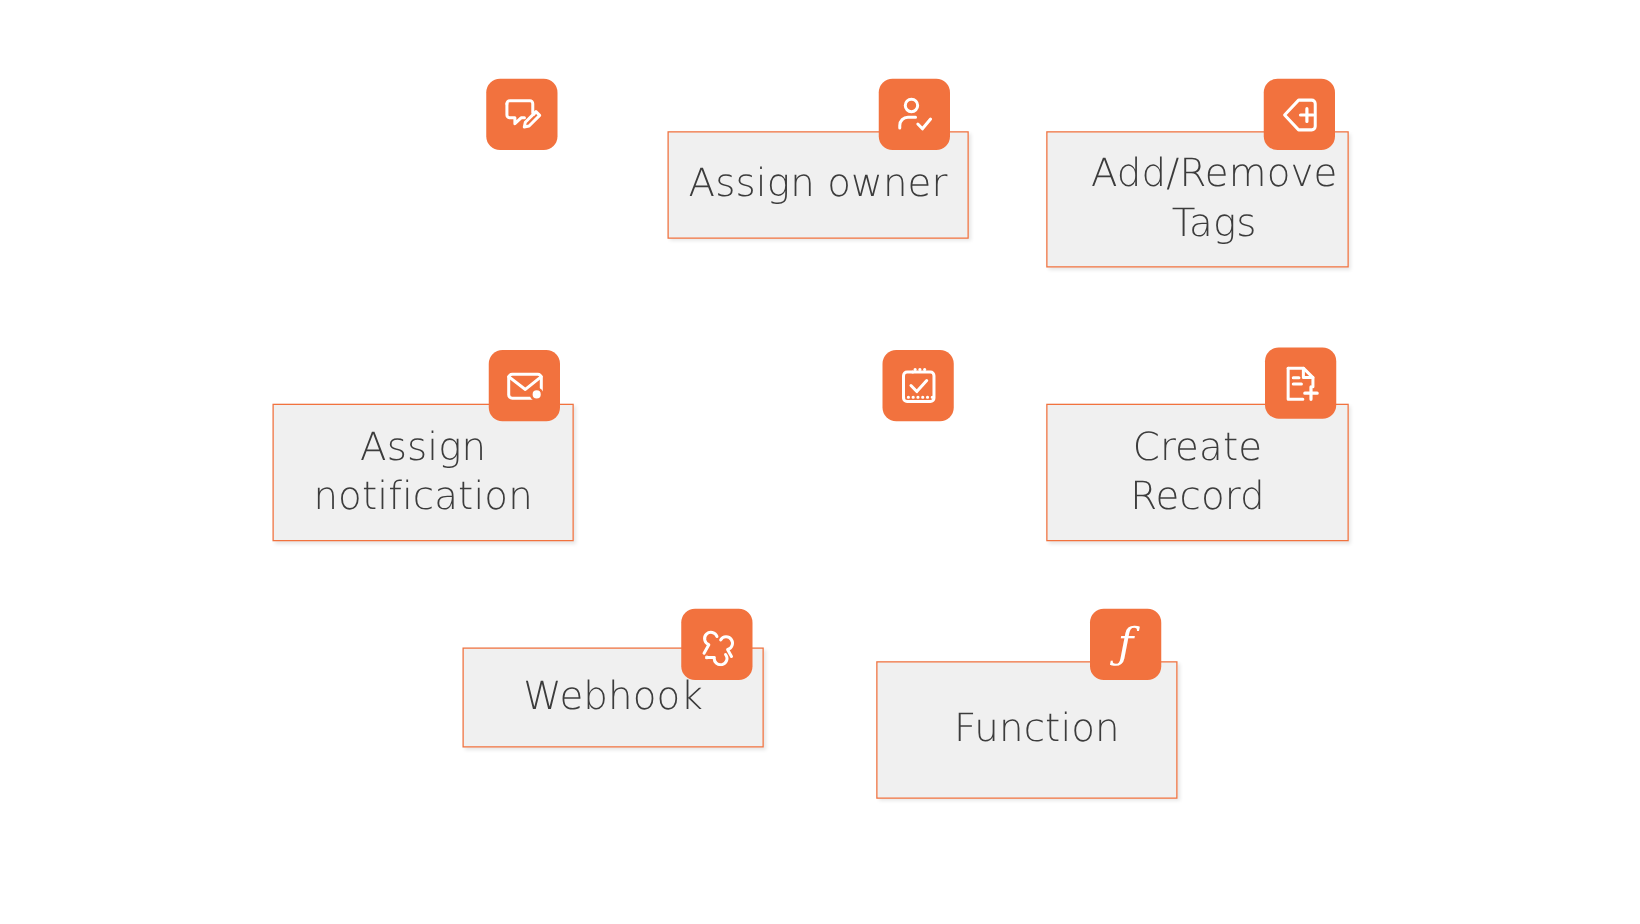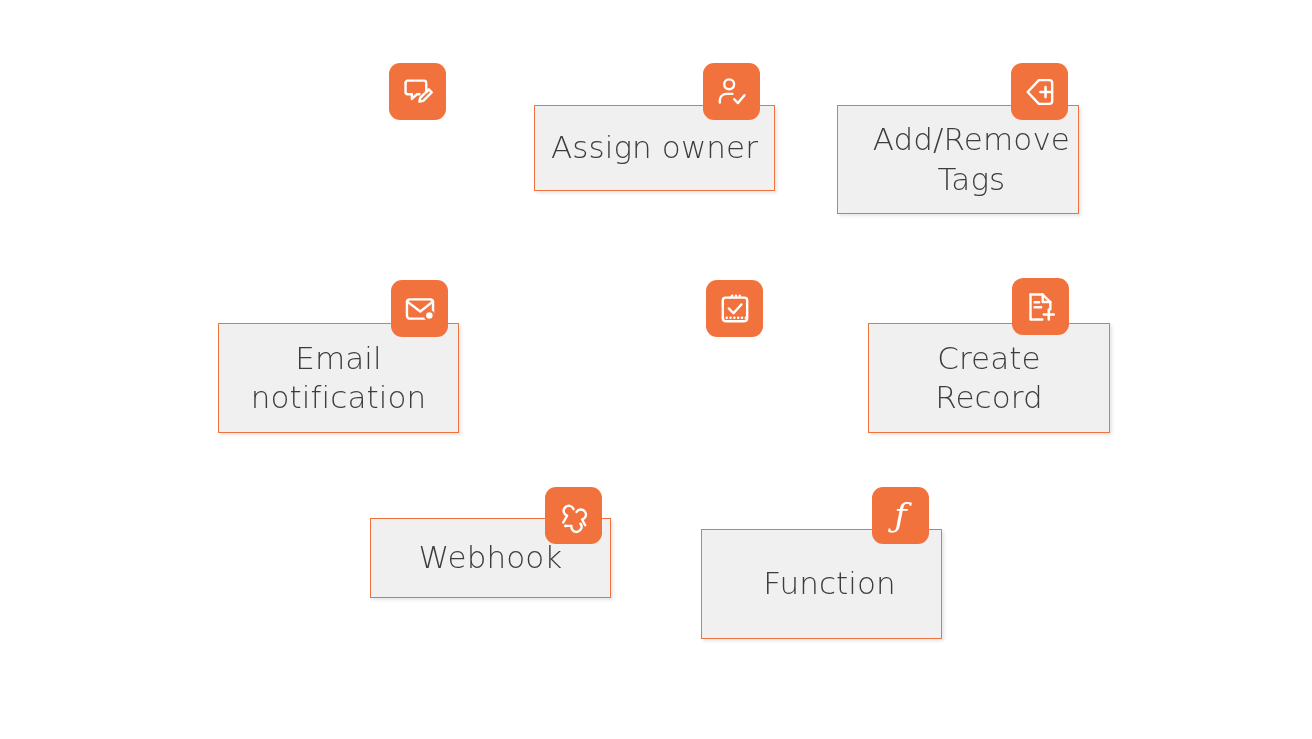--- a/index.html
+++ b/index.html
@@ -102,21 +102,21 @@
     </div>
     <div class="badge" style="left: 1011px; top: 63px; width: 57px; height: 57px;">
       <span style="display: flex; align-items: center; justify-content: center;">
         <svg viewBox="0 0 24 24" fill="none" stroke="#ffffff" stroke-width="1.7" stroke-linecap="round" stroke-linejoin="round">
           <path d="M11.2 3.6h7.4a2 2 0 0 1 2 2v12.8a2 2 0 0 1-2 2h-7.4L3.3 12z"></path>
           <path d="M15.9 8.4v7.2M12.3 12h7.2" stroke-width="1.8"></path>
         </svg>
       </span>
     </div>
     <div class="card" style="left: 218px; top: 323px; width: 241px; height: 110px;">
-      <div class="card-label">Email
+      <div class="card-label">Assign
 notification</div>
     </div>
     <div class="badge" style="left: 391px; top: 280px; width: 57px; height: 57px;">
       <span style="display: flex; align-items: center; justify-content: center;">
         <svg viewBox="0 0 24 24" fill="none" stroke="#ffffff" stroke-width="1.7" stroke-linecap="round" stroke-linejoin="round">
           <rect x="2.8" y="5.2" width="18.4" height="13.6" rx="2"></rect>
           <path d="M2.8 6.6l9.4 7.2 9-7.2"></path>
           <circle cx="18.6" cy="16.6" r="3.1" fill="#ffffff" stroke="#f2723e" stroke-width="1.6"></circle>
         </svg>
       </span>
@@ -124,21 +124,21 @@
     <div class="badge" style="left: 706px; top: 280px; width: 57px; height: 57px;">
       <span style="display: flex; align-items: center; justify-content: center;">
         <svg viewBox="0 0 24 24" fill="none" stroke="#ffffff" stroke-width="1.7" stroke-linecap="round" stroke-linejoin="round">
           <rect x="3.4" y="4" width="17.2" height="16.6" rx="2"></rect>
           <path d="M8.6 4V2.6h6.8V4" stroke-dasharray="0.1 2.6"></path>
           <path d="M3.4 18.2h17.2" stroke-dasharray="0.1 2.6"></path>
           <path d="M7.6 11.6l3.3 3.4 5.6-6.2"></path>
         </svg>
       </span>
     </div>
-    <div class="card" style="left: 837px; top: 323px; width: 242px; height: 110px; margin-left: 31px;">
+    <div class="card" style="left: 837px; top: 323px; width: 242px; height: 110px;">
       <div class="card-label">Create
 Record</div>
     </div>
     <div class="badge" style="left: 1012px; top: 278px; width: 57px; height: 57px;">
       <span style="display: flex; align-items: center; justify-content: center;">
         <svg viewBox="0 0 24 24" fill="none" stroke="#ffffff" stroke-width="1.7" stroke-linecap="round" stroke-linejoin="round">
           <path d="M4.6 3.2h8.6l5.4 5.3v5.2"></path>
           <path d="M4.6 3.2v17.6h8.3"></path>
           <path d="M13.2 3.2v5.3h5.4"></path>
           <path d="M7.5 8.6h3.2M7.5 12.2h4.6"></path>

